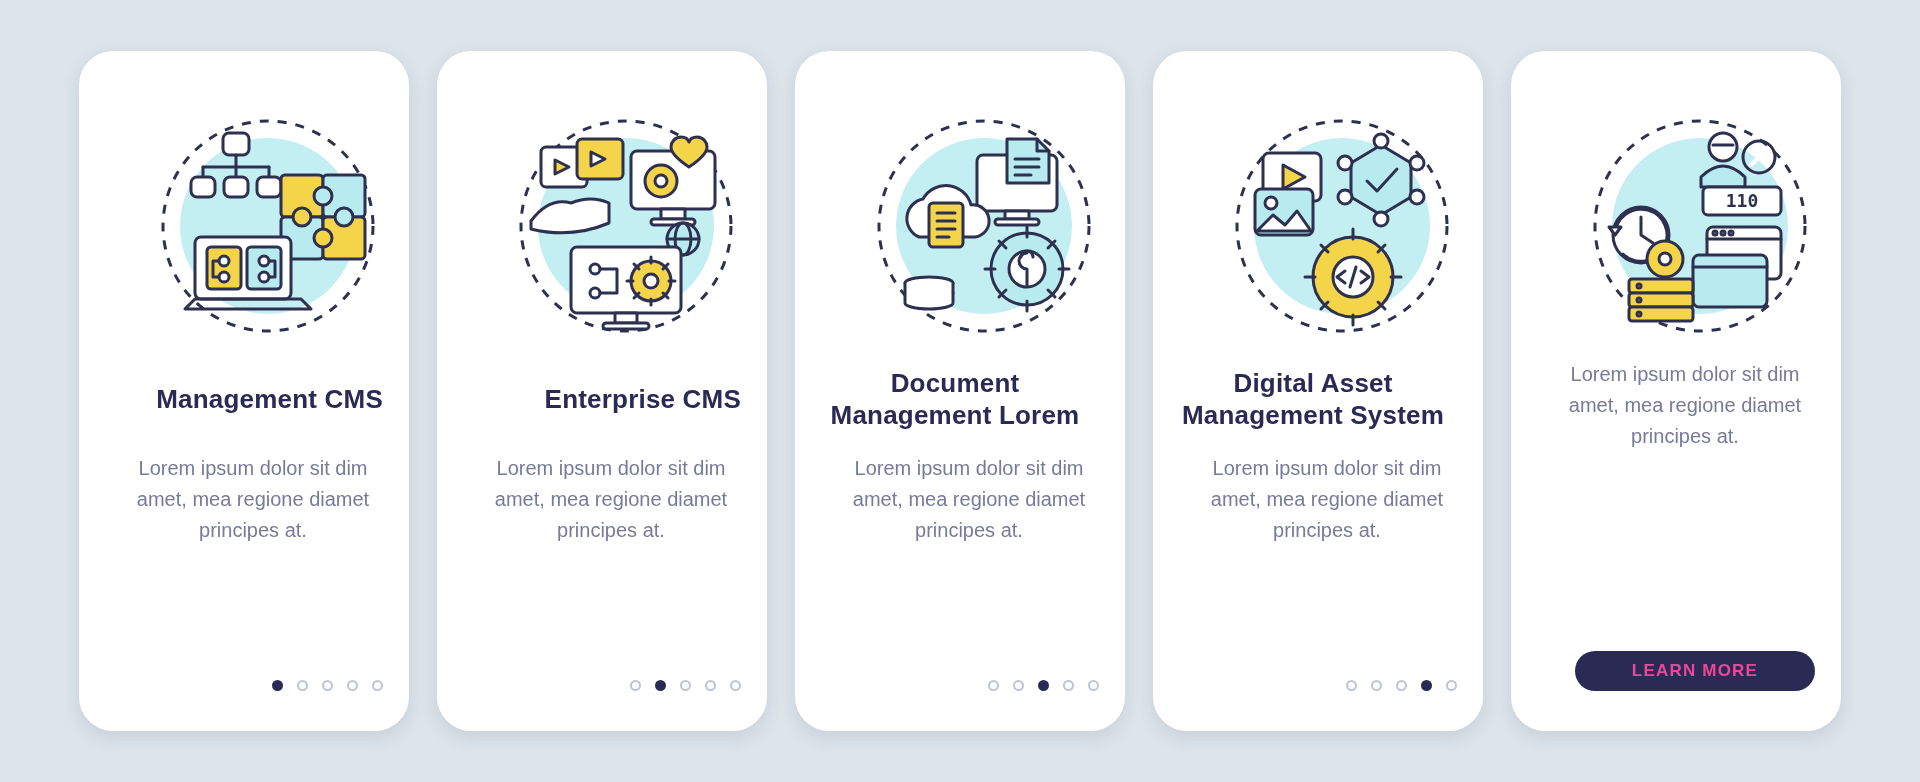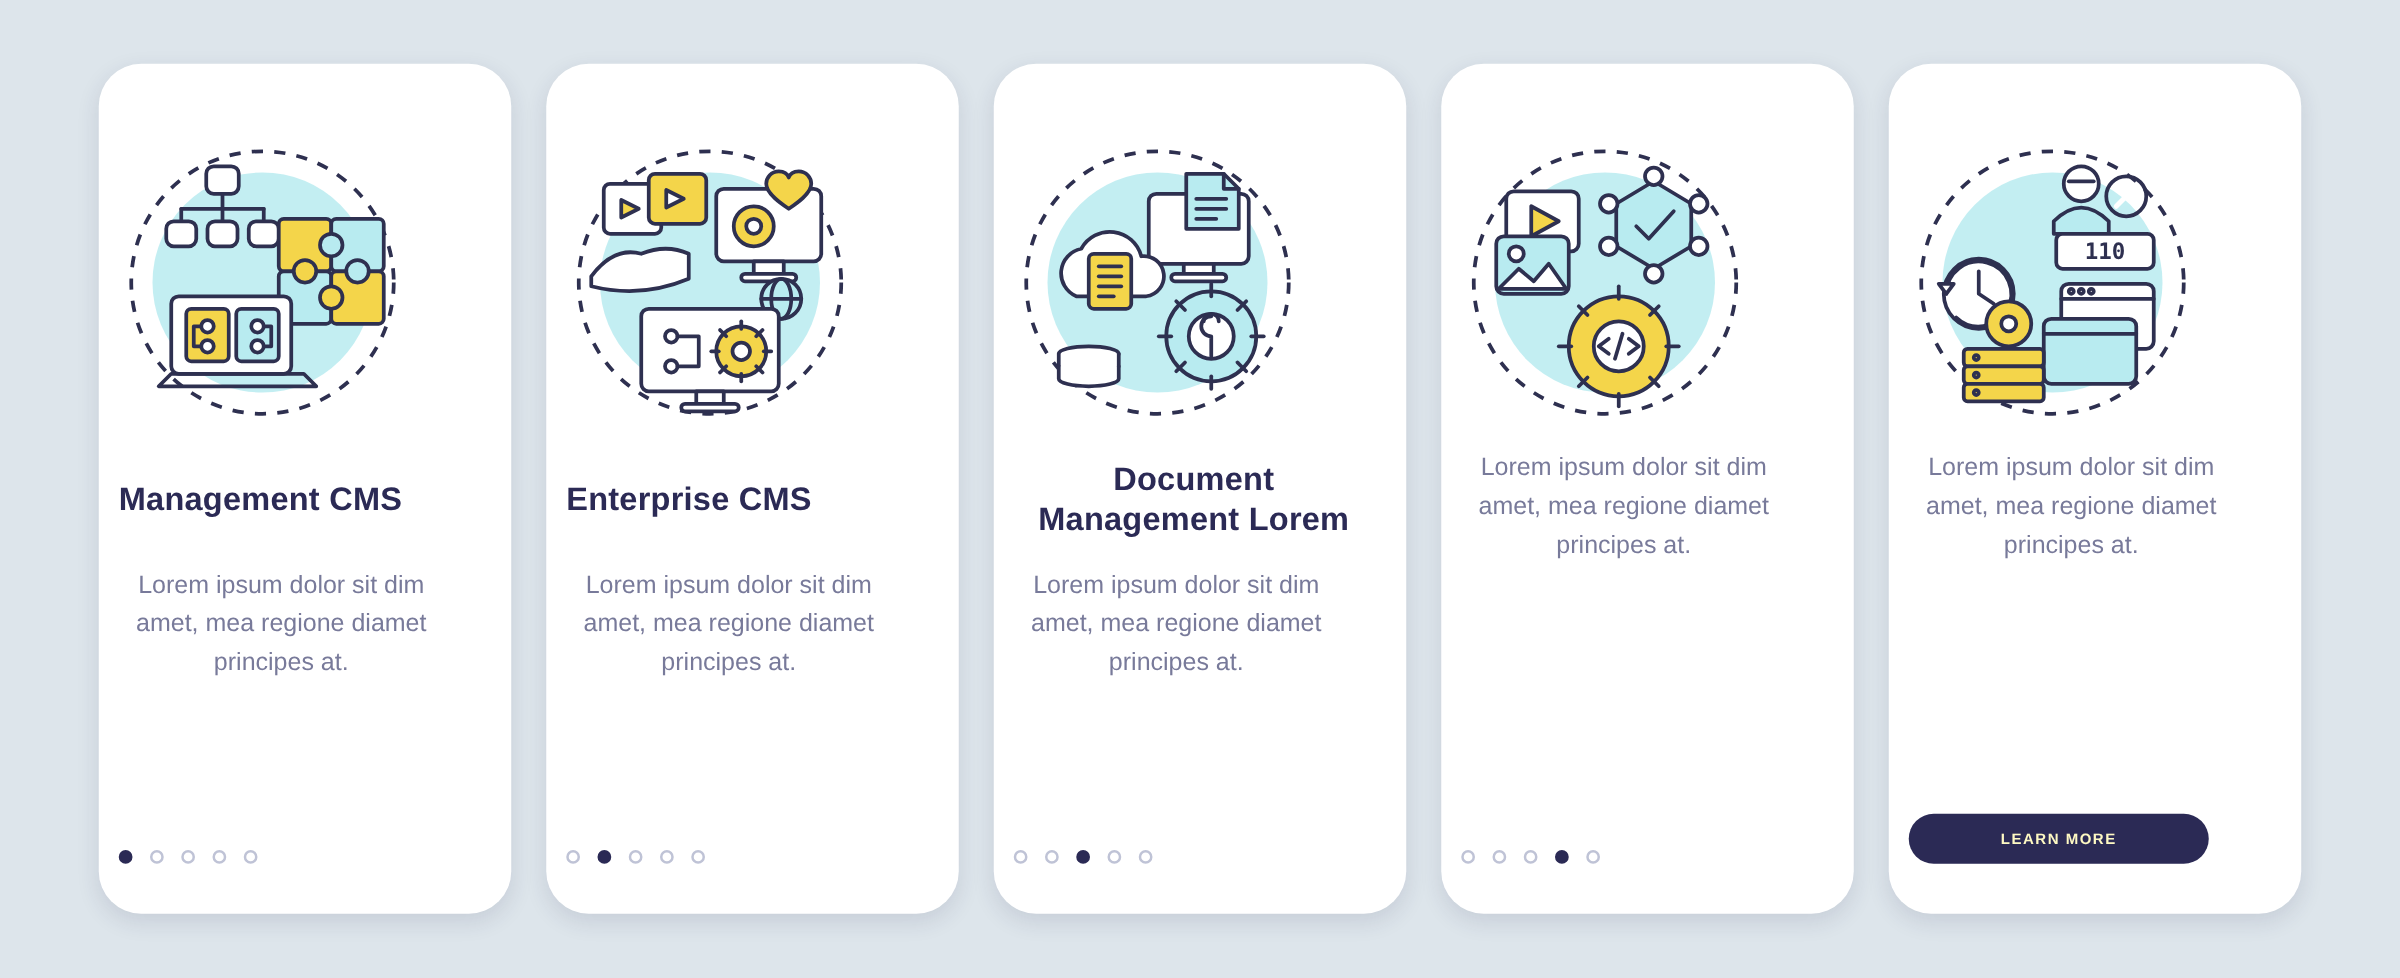--- a/index.html
+++ b/index.html
@@ -19,21 +19,21 @@
     width:1920px;height:782px;
     font-family:"Segoe UI",Arial,Helvetica,sans-serif;
     display:flex;align-items:center;justify-content:center;
     gap:28px;
   }
   .card{
     width:330px;height:680px;
     background:var(--card);
     border-radius:34px;
     box-shadow:0 6px 18px rgba(40,45,80,.12);
-    display:flex;flex-direction:column;align-items:flex-start;
+    display:flex;flex-direction:column;align-items:flex-end;
     padding:60px 26px 36px 16px;
   }
   .illus{
     width:230px;height:230px;flex:0 0 230px;
     display:flex;align-items:center;justify-content:center;
   }
   .illus svg{width:100%;height:100%;}
   .title{
     margin-top:22px;
     color:var(--ink);
@@ -54,22 +54,22 @@
   .dot{
     width:11px;height:11px;border-radius:50%;
     border:2px solid var(--accent-ring);
     background:transparent;
   }
   .dot.active{
     background:var(--ink);border-color:var(--ink);
   }
   .cta{
     width:240px;height:40px;border-radius:20px;
-    background:var(--accent);color:#fef9c3;border:none;
-    font-weight:700;letter-spacing:1.2px;font-size:12px;
+    background:var(--accent);color:#ec4899;border:none;
+    font-weight:700;letter-spacing:1.2px;font-size:17px;
     cursor:pointer;margin-bottom:4px;
   }
   
   .dash{fill:none;stroke:var(--navy);stroke-width:3;stroke-dasharray:9 9;}
   .halo{fill:var(--cyan);opacity:.85;}
   .ln{fill:none;stroke:var(--navy);stroke-width:3;stroke-linecap:round;stroke-linejoin:round;}
   .fy{fill:var(--yellow);}
   .fc{fill:var(--cyan);}
   .fw{fill:#fff;}
 </style>
@@ -289,20 +289,21 @@
           <line x1="76" y1="12" x2="69" y2="19"></line>
             <line x1="19" y1="69" x2="12" y2="76"></line>
         </g>
         <circle class="fw ln" cx="44" cy="44" r="20"></circle>
         <path class="ln" d="M36 38 l-8 6 l8 6"></path>
         <path class="ln" d="M52 38 l8 6 l-8 6"></path>
         <line class="ln" x1="47" y1="34" x2="41" y2="54"></line>
       </g>
     </svg>
   </div>
+  <div class="title">Digital Asset Management System</div>
   <div class="desc">Lorem ipsum dolor sit dim amet, mea regione diamet principes at.</div>
   <div class="spacer"></div>
   <div class="dots">
     <span class="dot"></span>
     <span class="dot"></span>
     <span class="dot"></span>
     <span class="dot active"></span>
     <span class="dot"></span>
   </div>
 </div>

